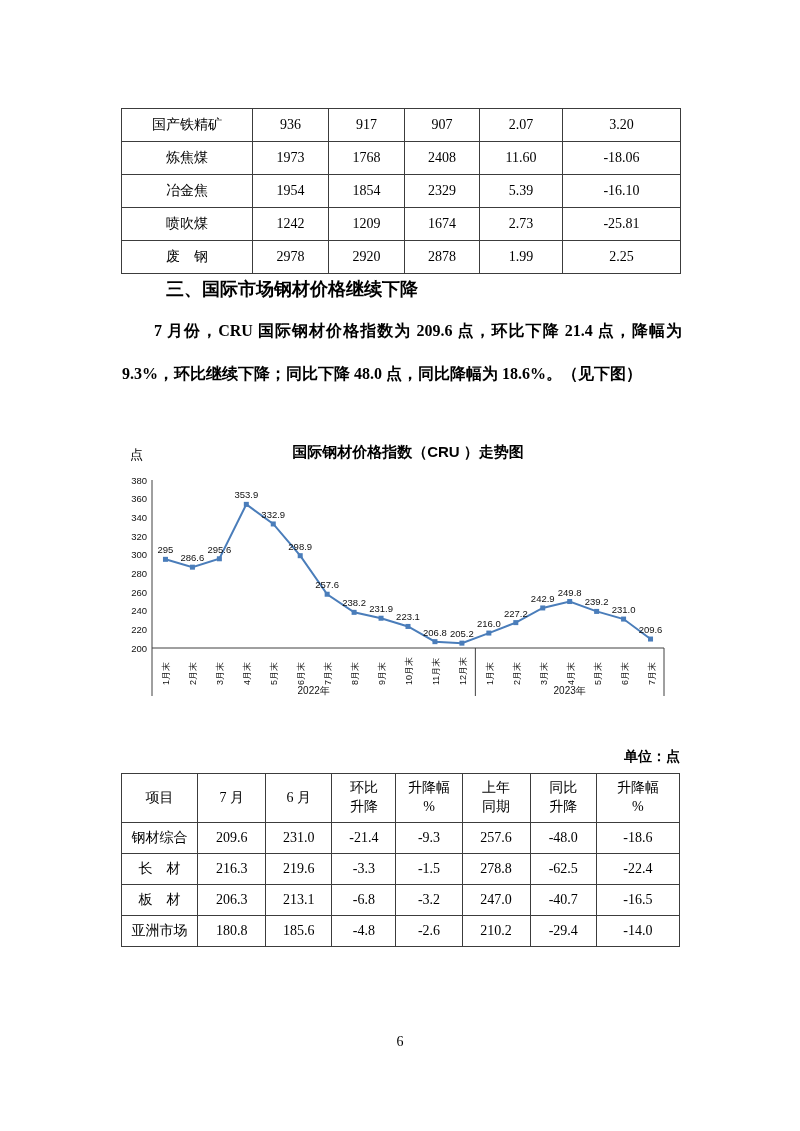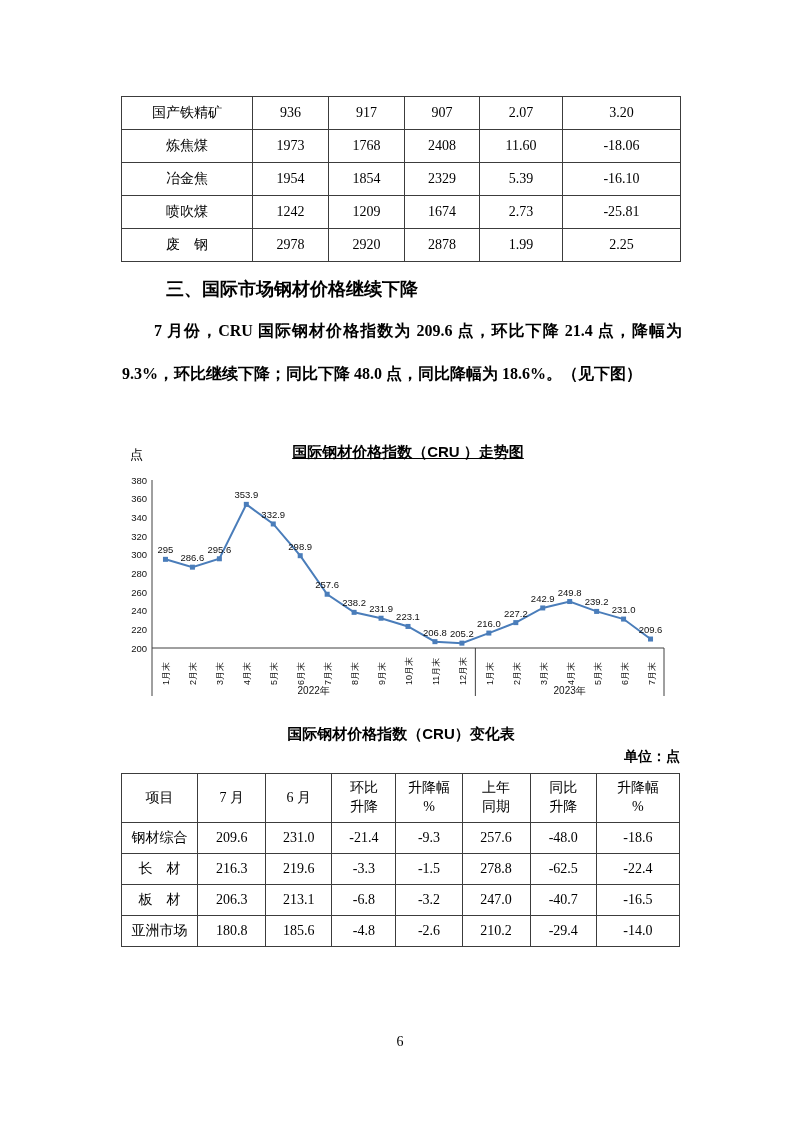--- a/index.html
+++ b/index.html
@@ -16,21 +16,21 @@
   table{border-collapse:collapse;table-layout:fixed;}
   td,th{
     border:1px solid #3c3c3c;
     text-align:center;
     vertical-align:middle;
     font-size:14px;
     font-weight:normal;
     padding:0 2px;
     overflow:hidden;
   }
-  #table1{position:absolute;top:96px;left:121px;width:559px;}
+  #table1{position:absolute;top:108px;left:121px;width:559px;}
   #table1 td{height:32px;}
   #table2{position:absolute;top:773px;left:121px;width:559px;}
   #table2 th{height:48px;white-space:pre-line;line-height:1.35;}
   #table2 td{height:30px;}
   
   .heading{
     position:absolute;top:277px;left:122px;width:558px;
     font-family:"Liberation Sans", sans-serif;
     font-weight:bold;font-size:18px;
     padding-left:44px;box-sizing:border-box;
@@ -42,21 +42,21 @@
   }
   
   .chart-ylabel{
     position:absolute;top:446px;left:130px;
     font-family:"Liberation Sans", sans-serif;font-size:13px;
   }
   .chart-title{
     position:absolute;top:443px;left:152px;width:512px;
     text-align:center;
     font-family:"Liberation Sans", sans-serif;
-    font-weight:bold;font-size:15px;text-decoration:underline;
+    font-weight:bold;font-size:15px;
   }
   #chart-svg{position:absolute;top:443px;left:120px;}
   
   .table2-title{
     position:absolute;top:725px;left:122px;width:558px;
     text-align:center;
     font-family:"Liberation Sans", sans-serif;
     font-weight:bold;font-size:15px;
   }
   .unit-label{
@@ -212,21 +212,20 @@
         <text x="368.8421052631579" y="184.06666666666666" text-anchor="middle" style="font-family:Liberation Sans,sans-serif;font-size:9.5px;fill:#111;">216.0</text>
         <text x="395.7894736842105" y="173.61333333333334" text-anchor="middle" style="font-family:Liberation Sans,sans-serif;font-size:9.5px;fill:#111;">227.2</text>
         <text x="422.7368421052632" y="158.95999999999998" text-anchor="middle" style="font-family:Liberation Sans,sans-serif;font-size:9.5px;fill:#111;">242.9</text>
         <text x="449.6842105263158" y="152.51999999999998" text-anchor="middle" style="font-family:Liberation Sans,sans-serif;font-size:9.5px;fill:#111;">249.8</text>
         <text x="476.63157894736844" y="162.41333333333336" text-anchor="middle" style="font-family:Liberation Sans,sans-serif;font-size:9.5px;fill:#111;">239.2</text>
         <text x="503.57894736842104" y="170.06666666666666" text-anchor="middle" style="font-family:Liberation Sans,sans-serif;font-size:9.5px;fill:#111;">231.0</text>
         <text x="530.5263157894738" y="190.04" text-anchor="middle" style="font-family:Liberation Sans,sans-serif;font-size:9.5px;fill:#111;">209.6</text>
       </g>
     </svg>
 
-  <div class="table2-title">国际钢材价格指数（CRU）变化表</div>
   <div class="unit-label">单位：点</div>
   <table id="table2">
     <colgroup>
       <col style="width:76px">
         <col style="width:68px">
         <col style="width:66px">
         <col style="width:64px">
       <col style="width:66px">
         <col style="width:68px">
         <col style="width:66px">

